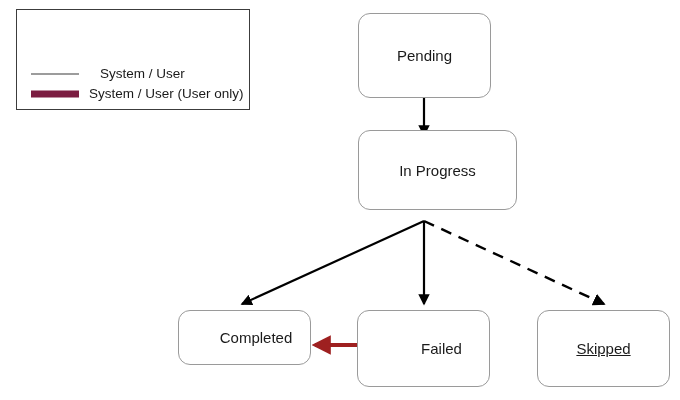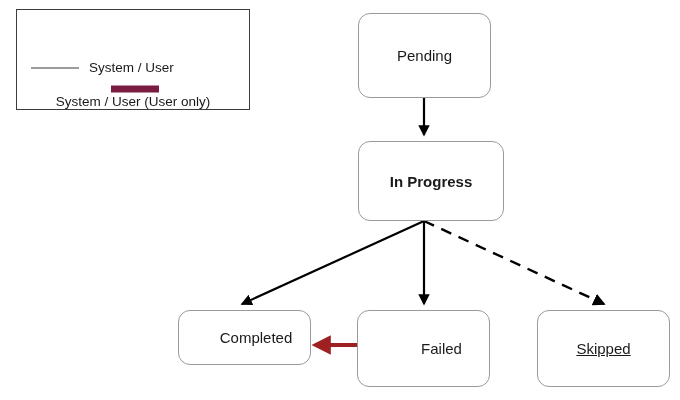--- a/index.html
+++ b/index.html
@@ -37,22 +37,22 @@
   }
   .legend-row {
     position: absolute;
     left: 0;
     width: 100%;
     height: 22px;
     display: flex;
     align-items: center;
   }
   .legend-row.r0 { top: 12px; }
-  .legend-row.r1 { top: 47px; }
-  .legend-row.r2 { top: 73px; flex-direction: column; }
+  .legend-row.r1 { top: 53px; gap: 11px; }
+  .legend-row.r2 { top: 73px; }
 
   .legend-sample {
     position: relative;
     width: 48px;
     height: 12px;
     margin-left: 14px;
     margin-right: 10px;
     flex: none;
   }
   .legend-sample .ln {
@@ -93,21 +93,21 @@
     justify-content: center;
   }
   .node-label {
     font-size: 15px;
     color: #1a1a1a;
     line-height: 1;
     white-space: nowrap;
   }
 
   #node-pending     { left: 358px; top: 13px;  width: 133px; height: 85px; }
-  #node-inprogress  { left: 358px; top: 141px; width: 146px; height: 80px; font-weight: bold; }
+  #node-inprogress  { left: 358px; top: 130px; width: 159px; height: 80px; }
   #node-completed   { left: 178px; top: 310px; width: 133px; height: 55px; padding-left: 23px; }
   #node-failed      { left: 357px; top: 310px; width: 133px; height: 77px; padding-left: 36px; }
   #node-skipped     { left: 537px; top: 310px; width: 133px; height: 77px; text-decoration: underline; }
 </style>
 </head>
 <body>
 
 <svg id="canvas" viewBox="0 0 680 400" width="680" height="400" xmlns="http://www.w3.org/2000/svg">
   <defs>
     <marker id="arrow-black" viewBox="0 0 10 10" refX="8.6" refY="5" markerWidth="5.2" markerHeight="5.2" orient="auto-start-reverse">

